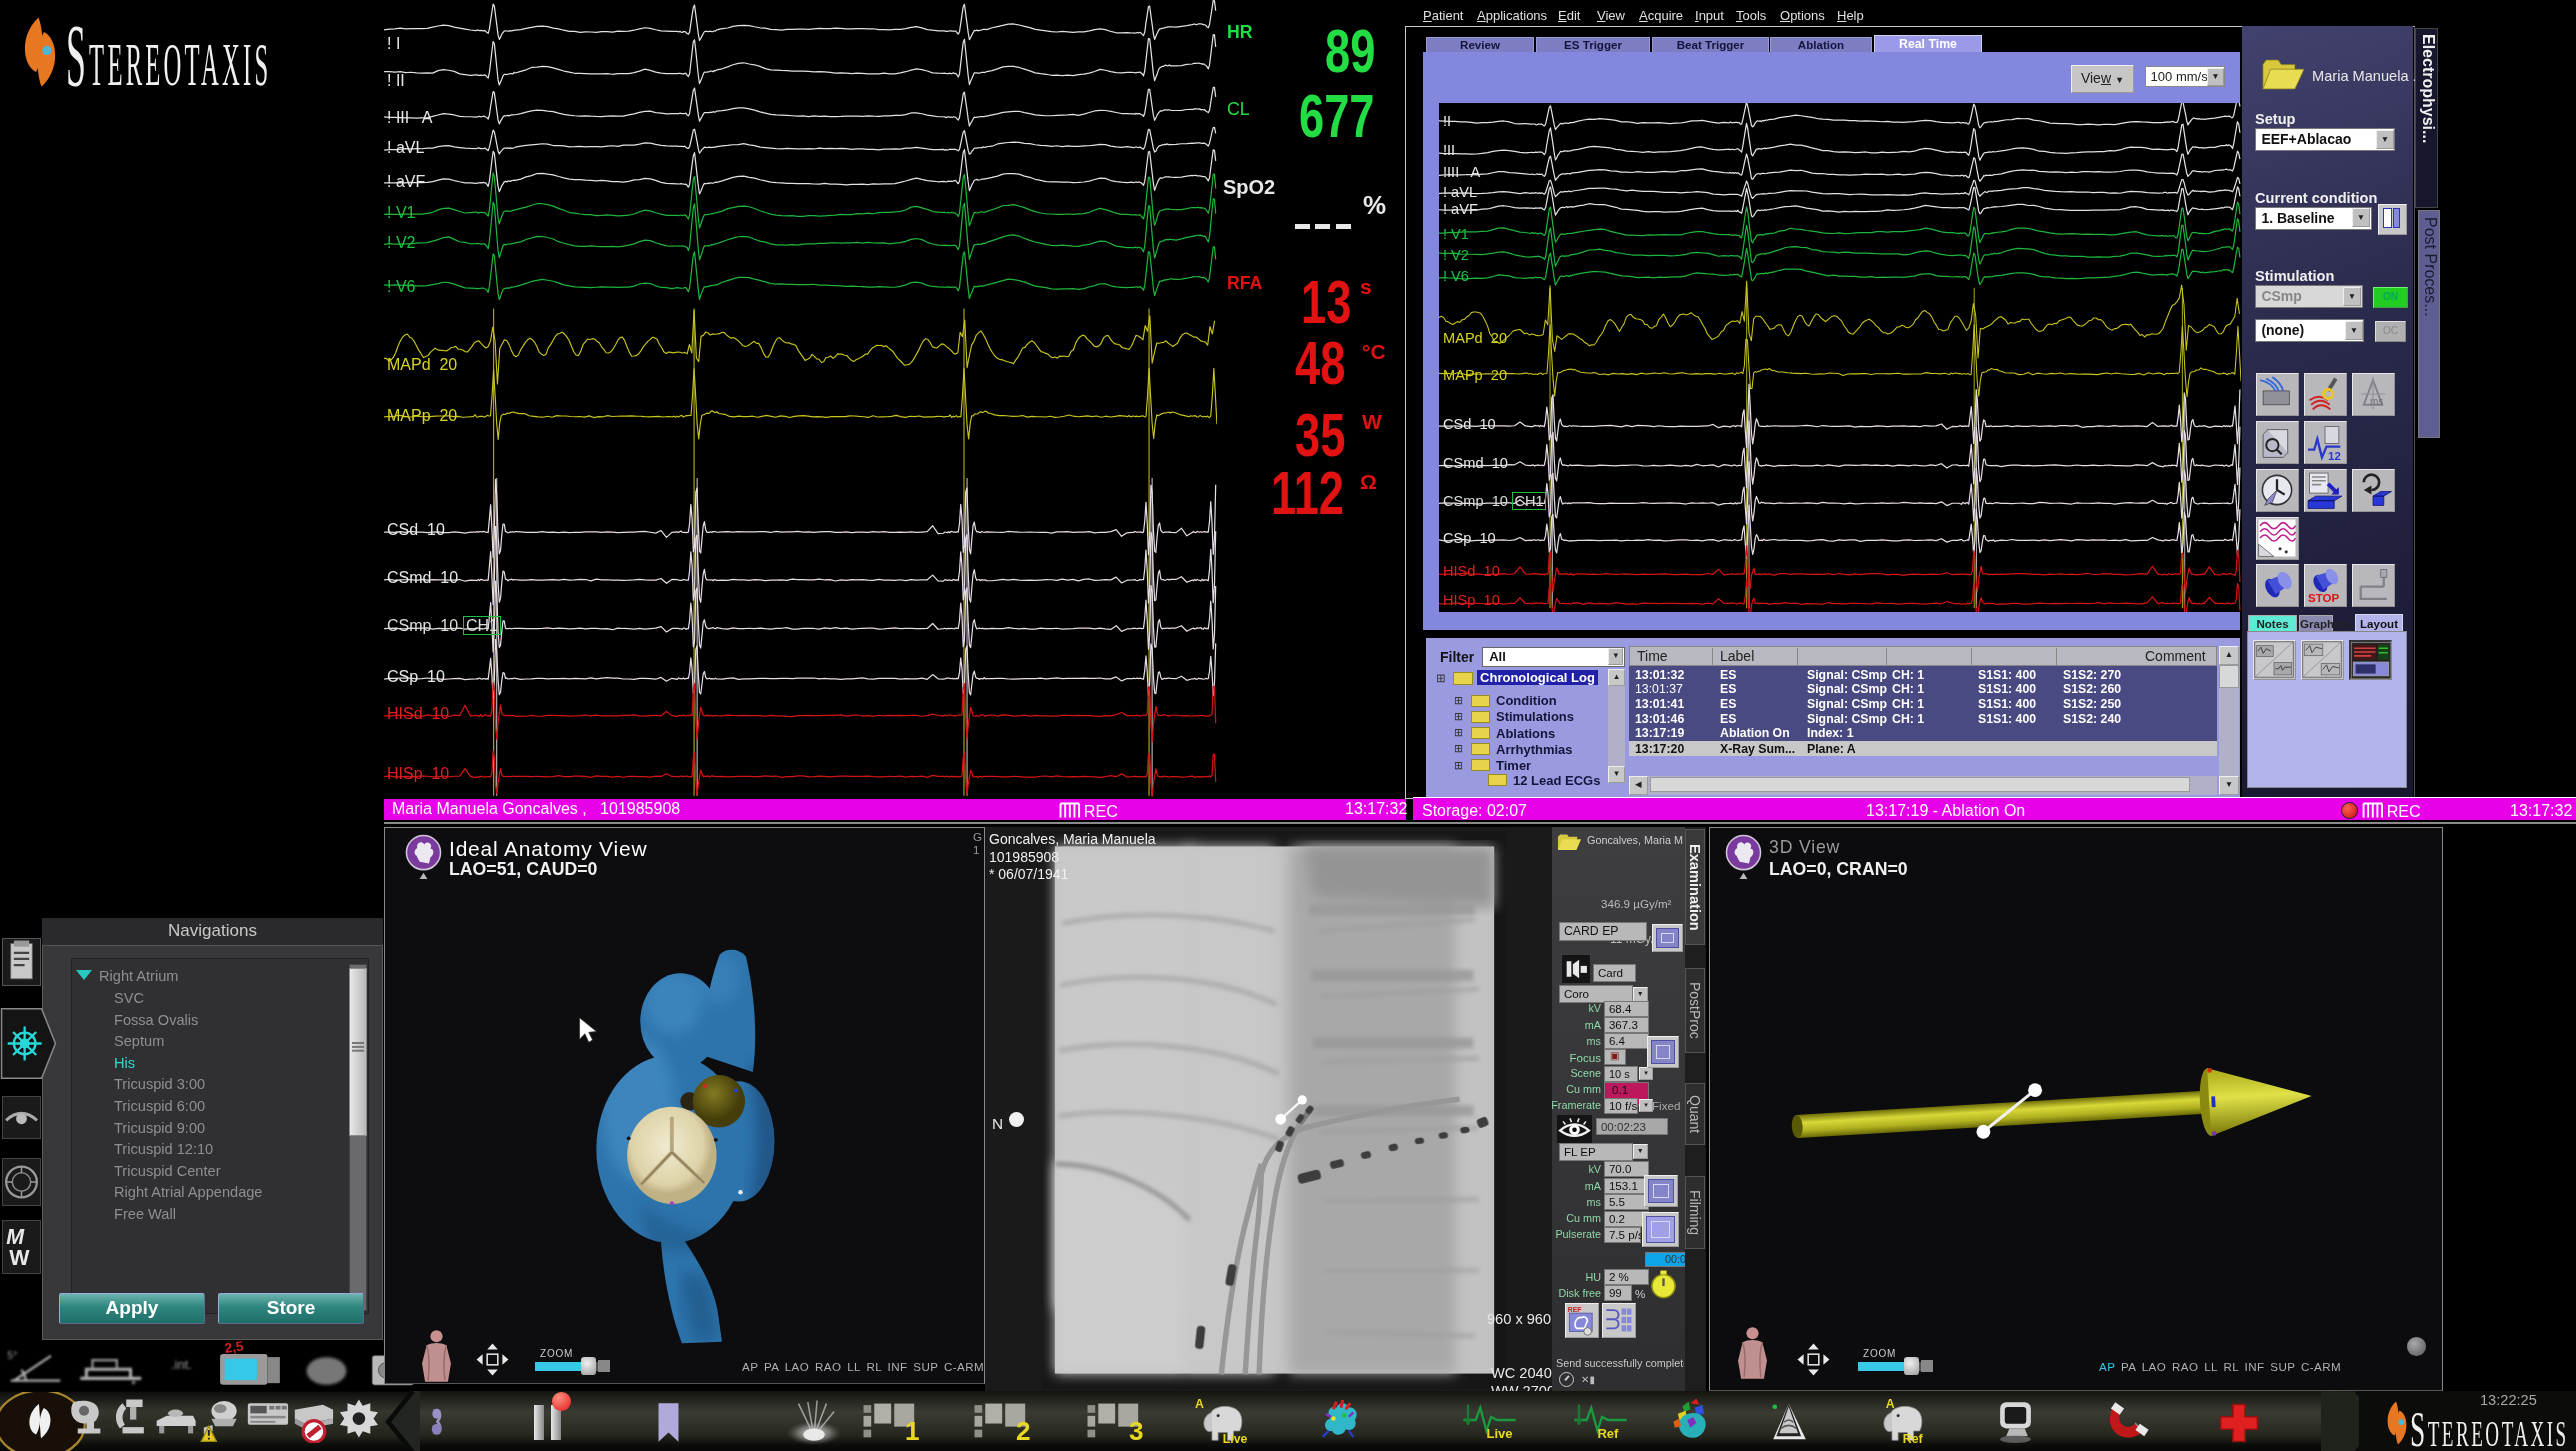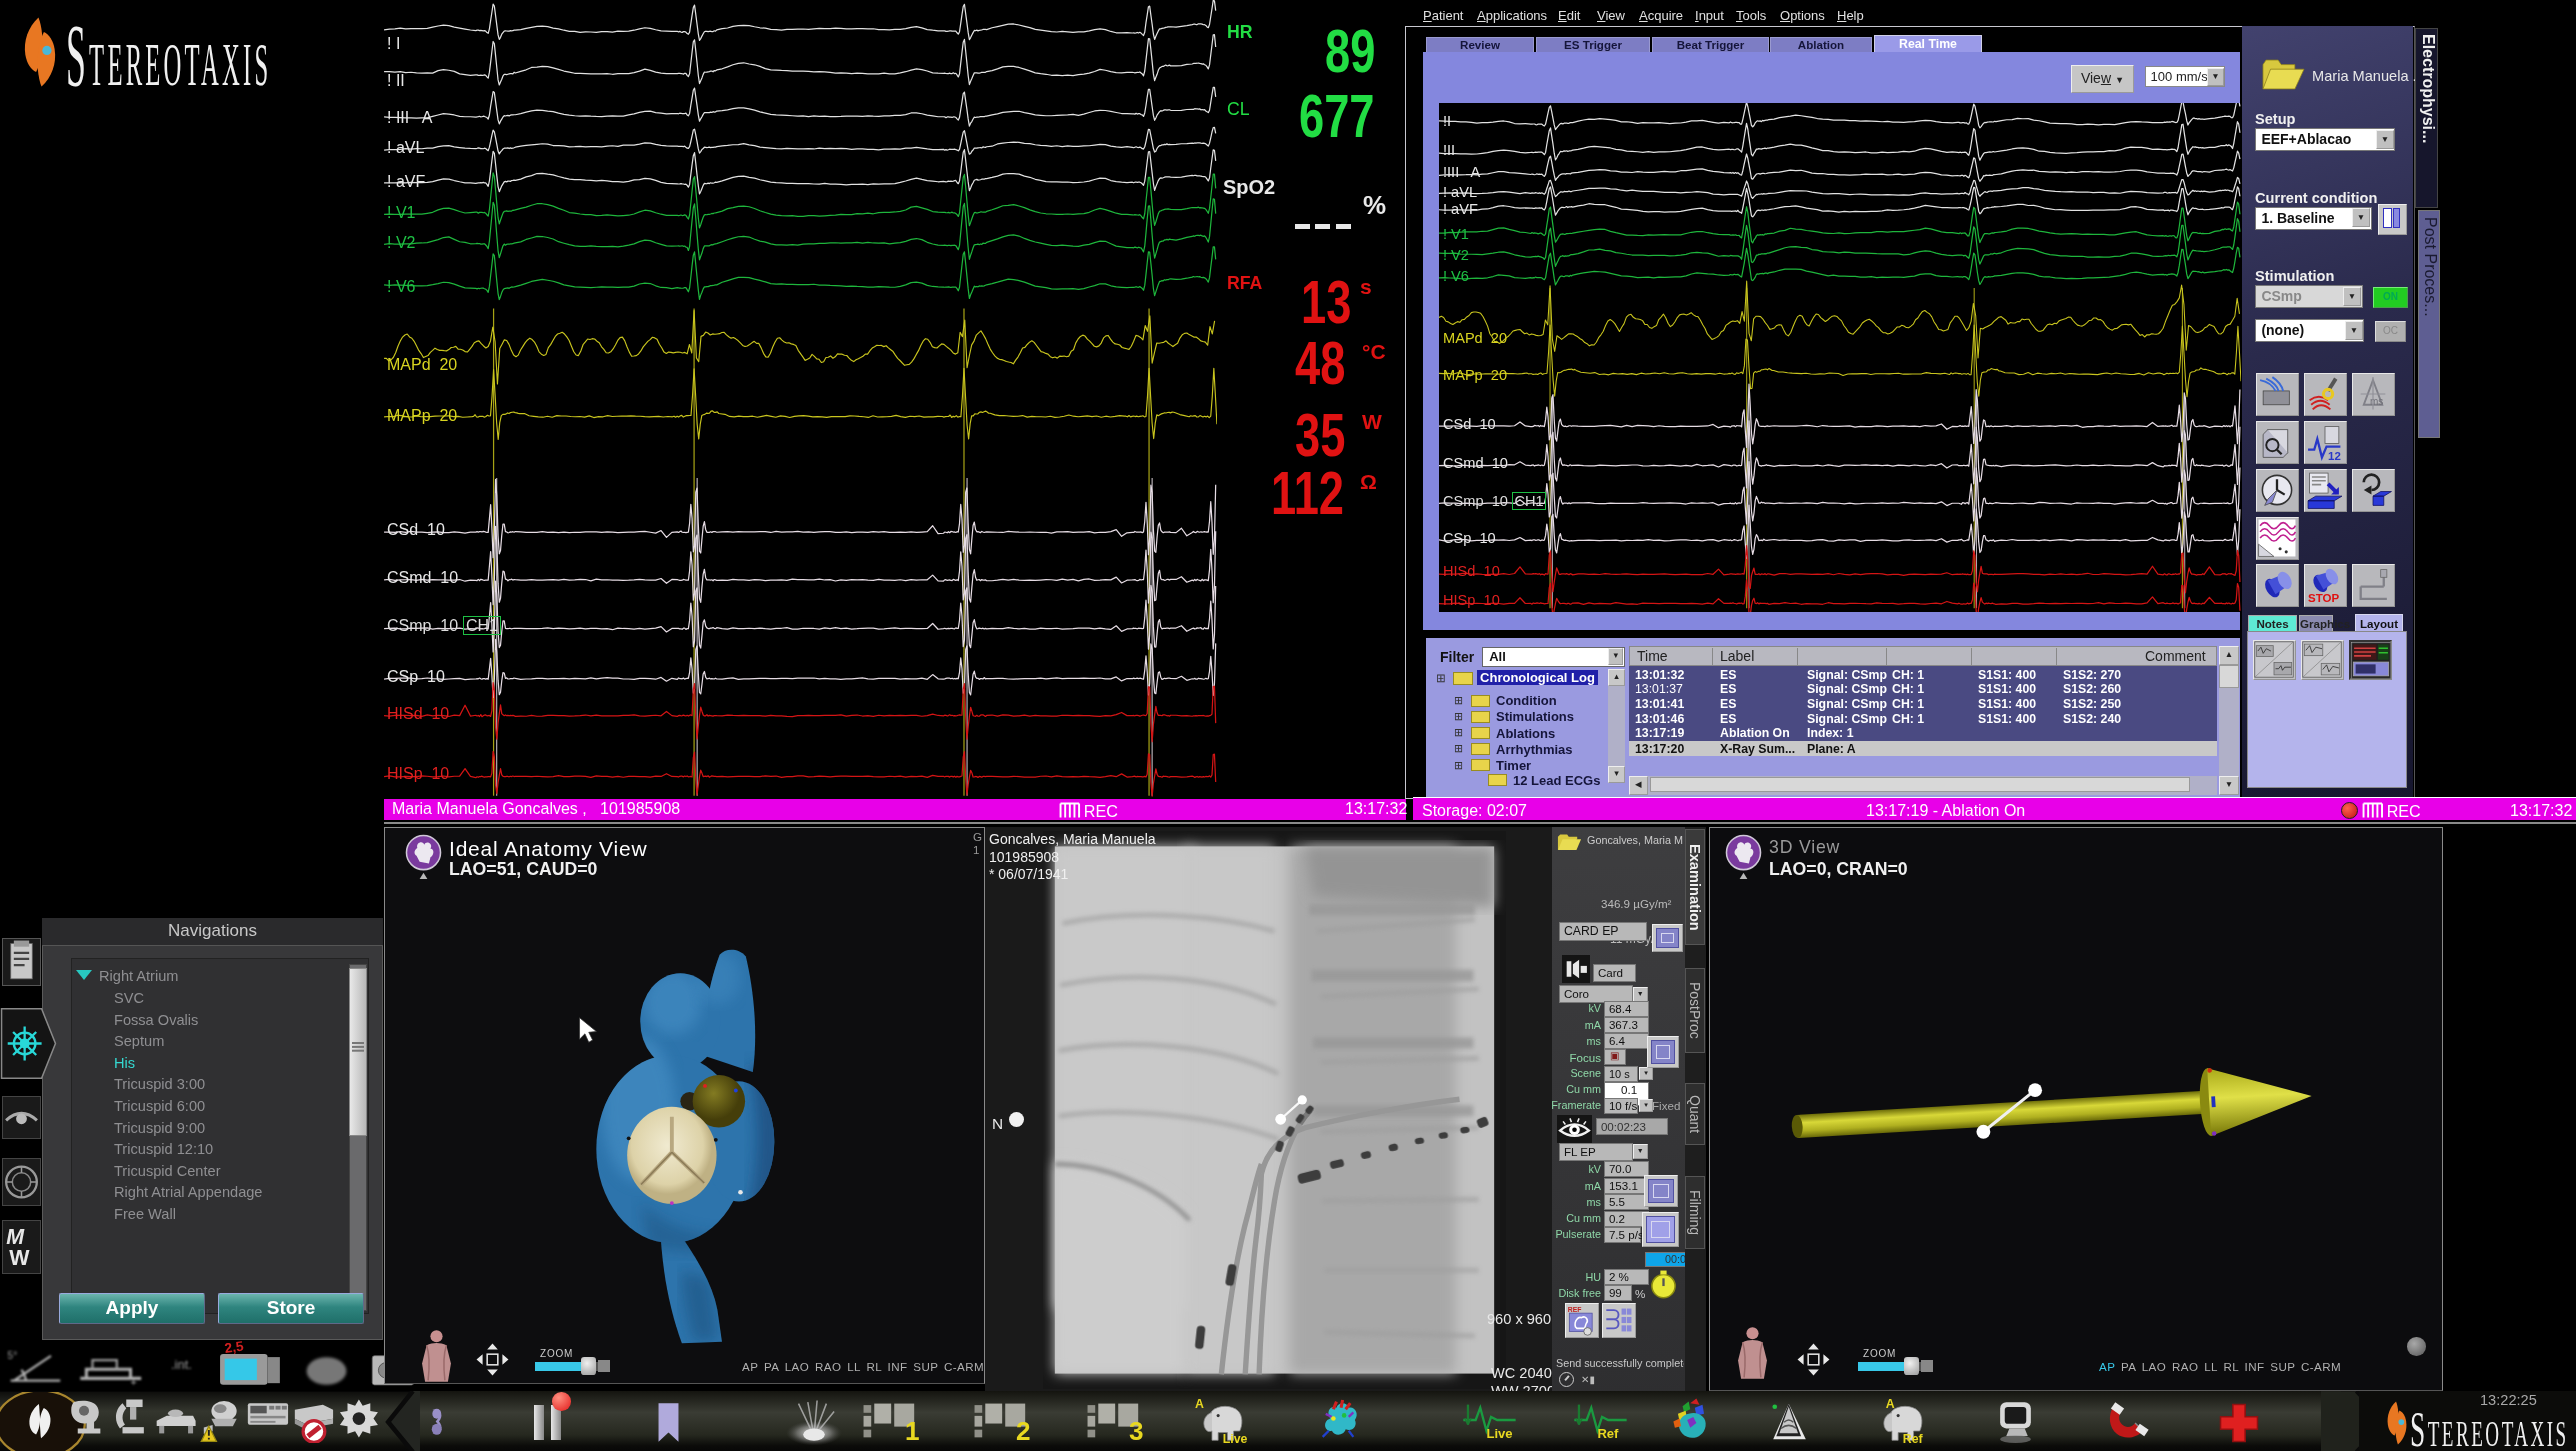--- a/index.html
+++ b/index.html
@@ -671,21 +671,21 @@
 <div class="ab" style="left:1545px;top:1019px;width:56px;text-align:right;font-size:10.8px;color:#8fd8a8">mA</div>
 <div class="ab" style="left:1604px;top:1017px;width:45px;height:16px;background:#b8b8b8;border:0.8px solid #777;color:#111;font-size:11.6px;line-height:14.6px;padding-left:3.9px;white-space:nowrap">367.3</div>
 <div class="ab" style="left:1545px;top:1035px;width:56px;text-align:right;font-size:10.8px;color:#8fd8a8">ms</div>
 <div class="ab" style="left:1604px;top:1033px;width:45px;height:16px;background:#b8b8b8;border:0.8px solid #777;color:#111;font-size:11.6px;line-height:14.6px;padding-left:3.9px;white-space:nowrap">6.4</div>
 <div class="ab" style="left:1559px;top:1051px;width:42px;text-align:right;font-size:11.6px;color:#8fd8a8">Focus</div>
 <div class="ab" style="left:1604px;top:1049px;width:21.6px;height:16px;background:#b8b8b8;border:0.8px solid #777;text-align:center;font-size:10px;color:#801818">▣</div>
 <div class="ab" style="left:1545px;top:1067px;width:56px;text-align:right;font-size:10.8px;color:#8fd8a8">Scene</div>
 <div class="ab" style="left:1604px;top:1066px;width:34px;height:16px;background:#b8b8b8;border:0.8px solid #777;color:#111;font-size:11px;line-height:14.6px;padding-left:3.9px;white-space:nowrap">10 s</div>
 <div class="ab" style="left:1639px;top:1067px;width:14px;height:13px;background:#c0c0c0;border:1.5px outset #eee;font-size:6.2px;text-align:center;line-height:10.8px;color:#222">▼</div>
 <div class="ab" style="left:1545px;top:1083px;width:56px;text-align:right;font-size:10.8px;color:#8fd8a8">Cu mm</div>
-<div class="ab" style="left:1604px;top:1082px;width:45px;height:24px;background:#ffffff;border:0.8px solid #777;color:#111;font-size:11.6px;line-height:14.6px;padding-left:16px;white-space:nowrap">0.1</div>
+<div class="ab" style="left:1604px;top:1082px;width:45px;height:24px;background:#be185d;border:0.8px solid #777;color:#111;font-size:11.6px;line-height:14.6px;padding-left:7px;white-space:nowrap">0.1</div>
 <div class="ab" style="left:1545px;top:1099px;width:56px;text-align:right;font-size:10.8px;color:#8fd8a8">Framerate</div>
 <div class="ab" style="left:1604px;top:1098px;width:34px;height:16px;background:#b8b8b8;border:0.8px solid #777;color:#111;font-size:11.6px;line-height:14.6px;padding-left:3.9px;white-space:nowrap">10 f/s</div>
 <div class="ab" style="left:1639px;top:1099px;width:14px;height:13px;background:#c0c0c0;border:1.5px outset #eee;font-size:6.2px;text-align:center;line-height:10.8px;color:#222">▼</div>
 <div class="ab" style="left:1652px;top:1099px;font-size:11.6px;color:#aaa">Fixed</div>
 <div class="ab" style="left:1647px;top:1036px;width:32px;height:32px;background:#c8c8c8;border:1.5px outset #eee">
     <div style="position:absolute;left:3.1px;top:3.1px;right:3.1px;bottom:3.1px;background:#8484c8;border:0.8px solid #5050a0">
       <div style="position:absolute;left:3.9px;top:3.9px;right:3.9px;bottom:3.9px;border:1.5px solid #d8d8f0"></div>
     </div>
   </div>
 <div class="ab" style="left:1557px;top:1115px;width:35px;height:28px;background:#141414">

